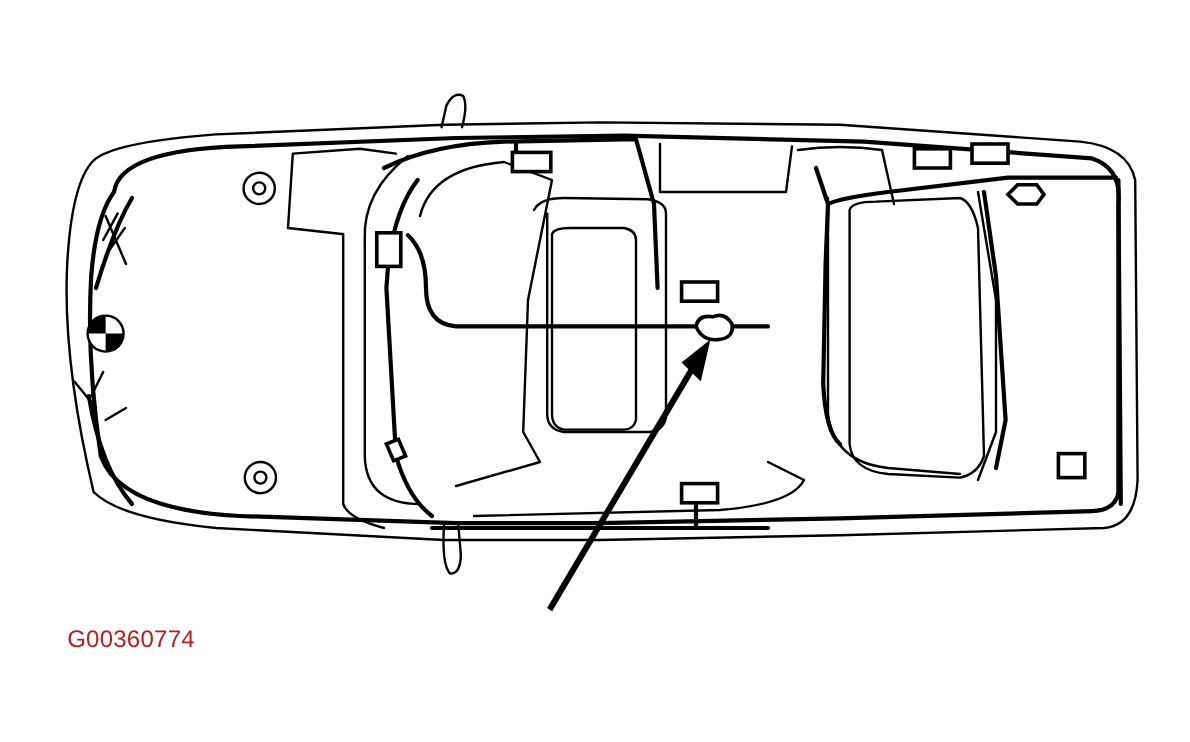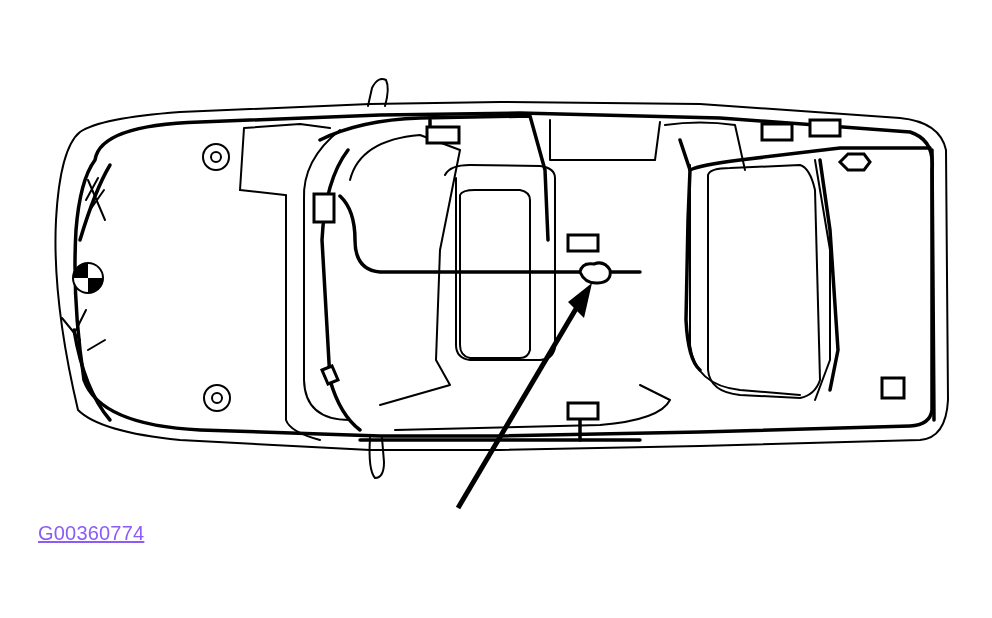--- a/index.html
+++ b/index.html
@@ -1,22 +1,21 @@
 <!DOCTYPE html>
 <html><head>
 <meta charset="utf-8">
 <style>
   html, body { margin: 0; padding: 0; background: #ffffff; }
   body { width: 992px; height: 618px; position: relative; overflow: hidden; }
   #diagram { position: absolute; left: 0; top: 0; }
   .caption {
-    position: absolute; left: 38px; top: 522px;
-    font-family: "Liberation Sans", sans-serif; font-size: 20px; color: #8b5cf6;
+    position: absolute; left: 56px; top: 522px;
+    font-family: "Liberation Sans", sans-serif; font-size: 20px; color: #b91c1c;
     letter-spacing: 0.2px;
-    text-decoration: underline;
   }
   svg .l { fill: none; stroke: #000; stroke-width: 2; stroke-linecap: round; stroke-linejoin: round; }
   svg .t { fill: none; stroke: #000; stroke-width: 3.5; stroke-linecap: round; stroke-linejoin: round; }
   svg .box { fill: #fff; stroke: #000; stroke-width: 3; }
 </style>
 </head>
 <body>
 
 <svg id="diagram" width="992" height="618" viewBox="0 0 992 618" xmlns="http://www.w3.org/2000/svg">
 

